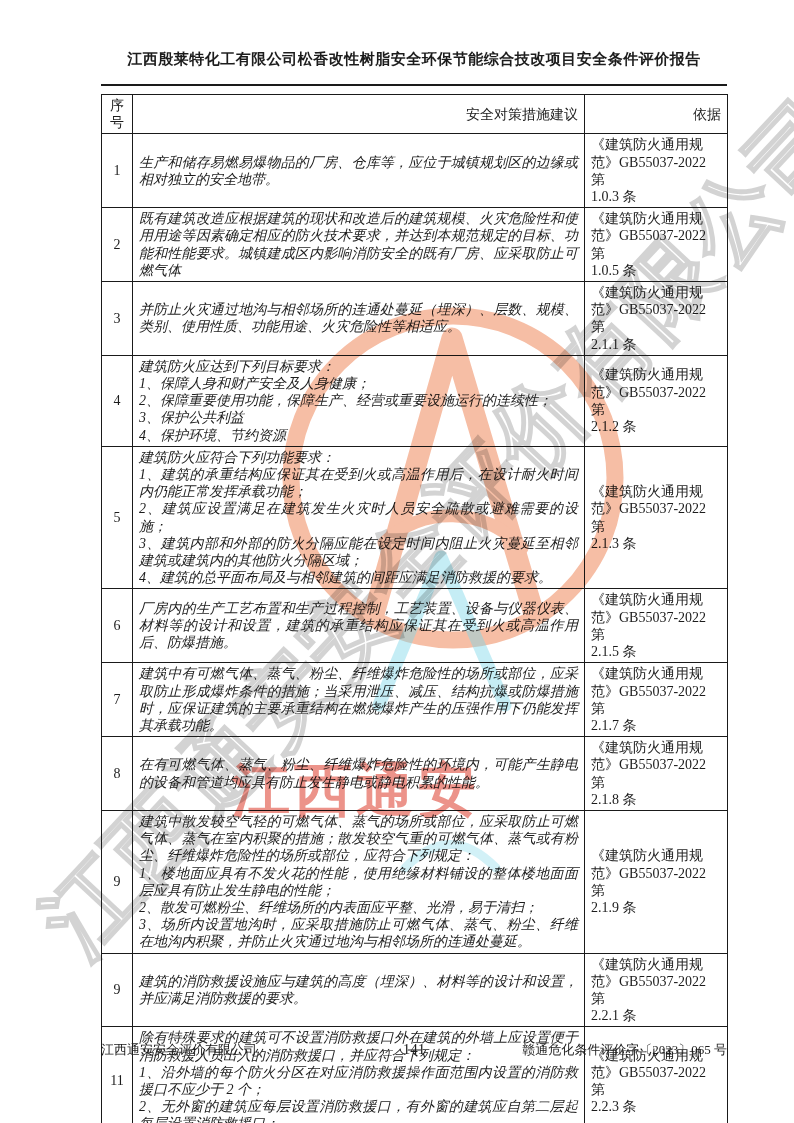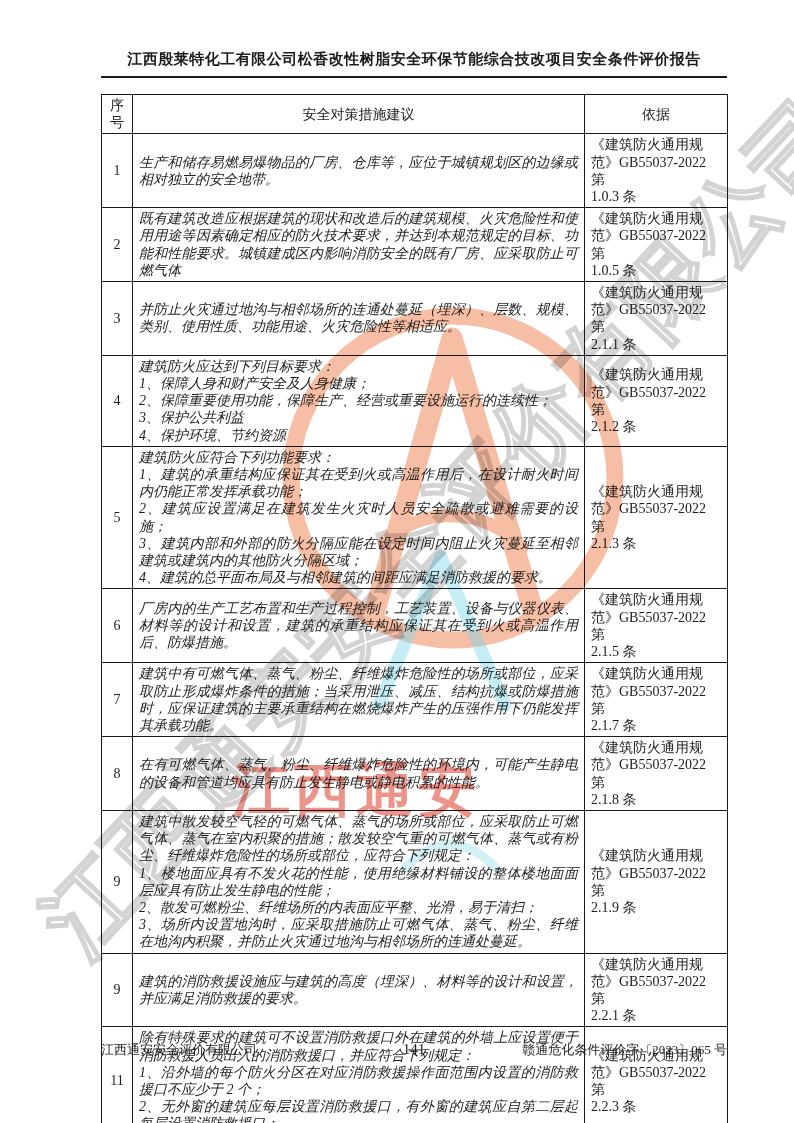--- a/index.html
+++ b/index.html
@@ -6,40 +6,40 @@
   .page {
     position:relative; width:794px; height:1123px; margin:0 auto;
     background:#ffffff; overflow:hidden;
     font-family:"Liberation Serif","DejaVu Serif",serif;
     color:#1c1c1c;
   }
   
   .doc-header {
     position:absolute; top:50px; left:101px; width:626px;
     text-align:center; font-size:15px; font-weight:700;
-    letter-spacing:0.5px; padding-bottom:7px;
+    letter-spacing:0.5px; padding-bottom:15px;
     border-bottom:2px solid #1a1a1a;
   }
   
   .doc-table {
     position:absolute; top:94px; left:101px; width:626px;
     border-collapse:collapse; table-layout:fixed;
     font-size:14px; line-height:17.2px;
   }
   .doc-table,.doc-table th,.doc-table td { border:1.4px solid #1a1a1a; }
   .doc-table th,.doc-table td { padding:2px 6px; vertical-align:middle; font-weight:normal; }
   .col-no    { width:31px; }
   .col-meas  { width:452px; }
   .col-basis { width:143px; }
   .cell-no    { text-align:center; }
   .cell-meas  { text-align:justify; white-space:pre-line;font-style:italic; }
   .cell-basis { text-align:left; white-space:pre-line;margin-top:17px; }
   .th-no   { text-align:center; padding:2px 1px;font-family:Liberation Serif, serif; }
-  .th-meas { text-align:center; }
-  .th-basis{ text-align:center; }
+  .th-meas { text-align:right; }
+  .th-basis{ text-align:right; }
   
   .doc-footer {
     position:absolute; top:1041px; left:101px; width:626px;
     display:flex; align-items:baseline; font-size:13px;
   }
   .footer-company { flex:1; text-align:left; }
   .footer-page    { flex:0 0 auto; text-align:center; font-size:15px; }
   .footer-doc     { flex:1; text-align:right; }
   
   .wm-layer { position:absolute; inset:0; pointer-events:none; }

